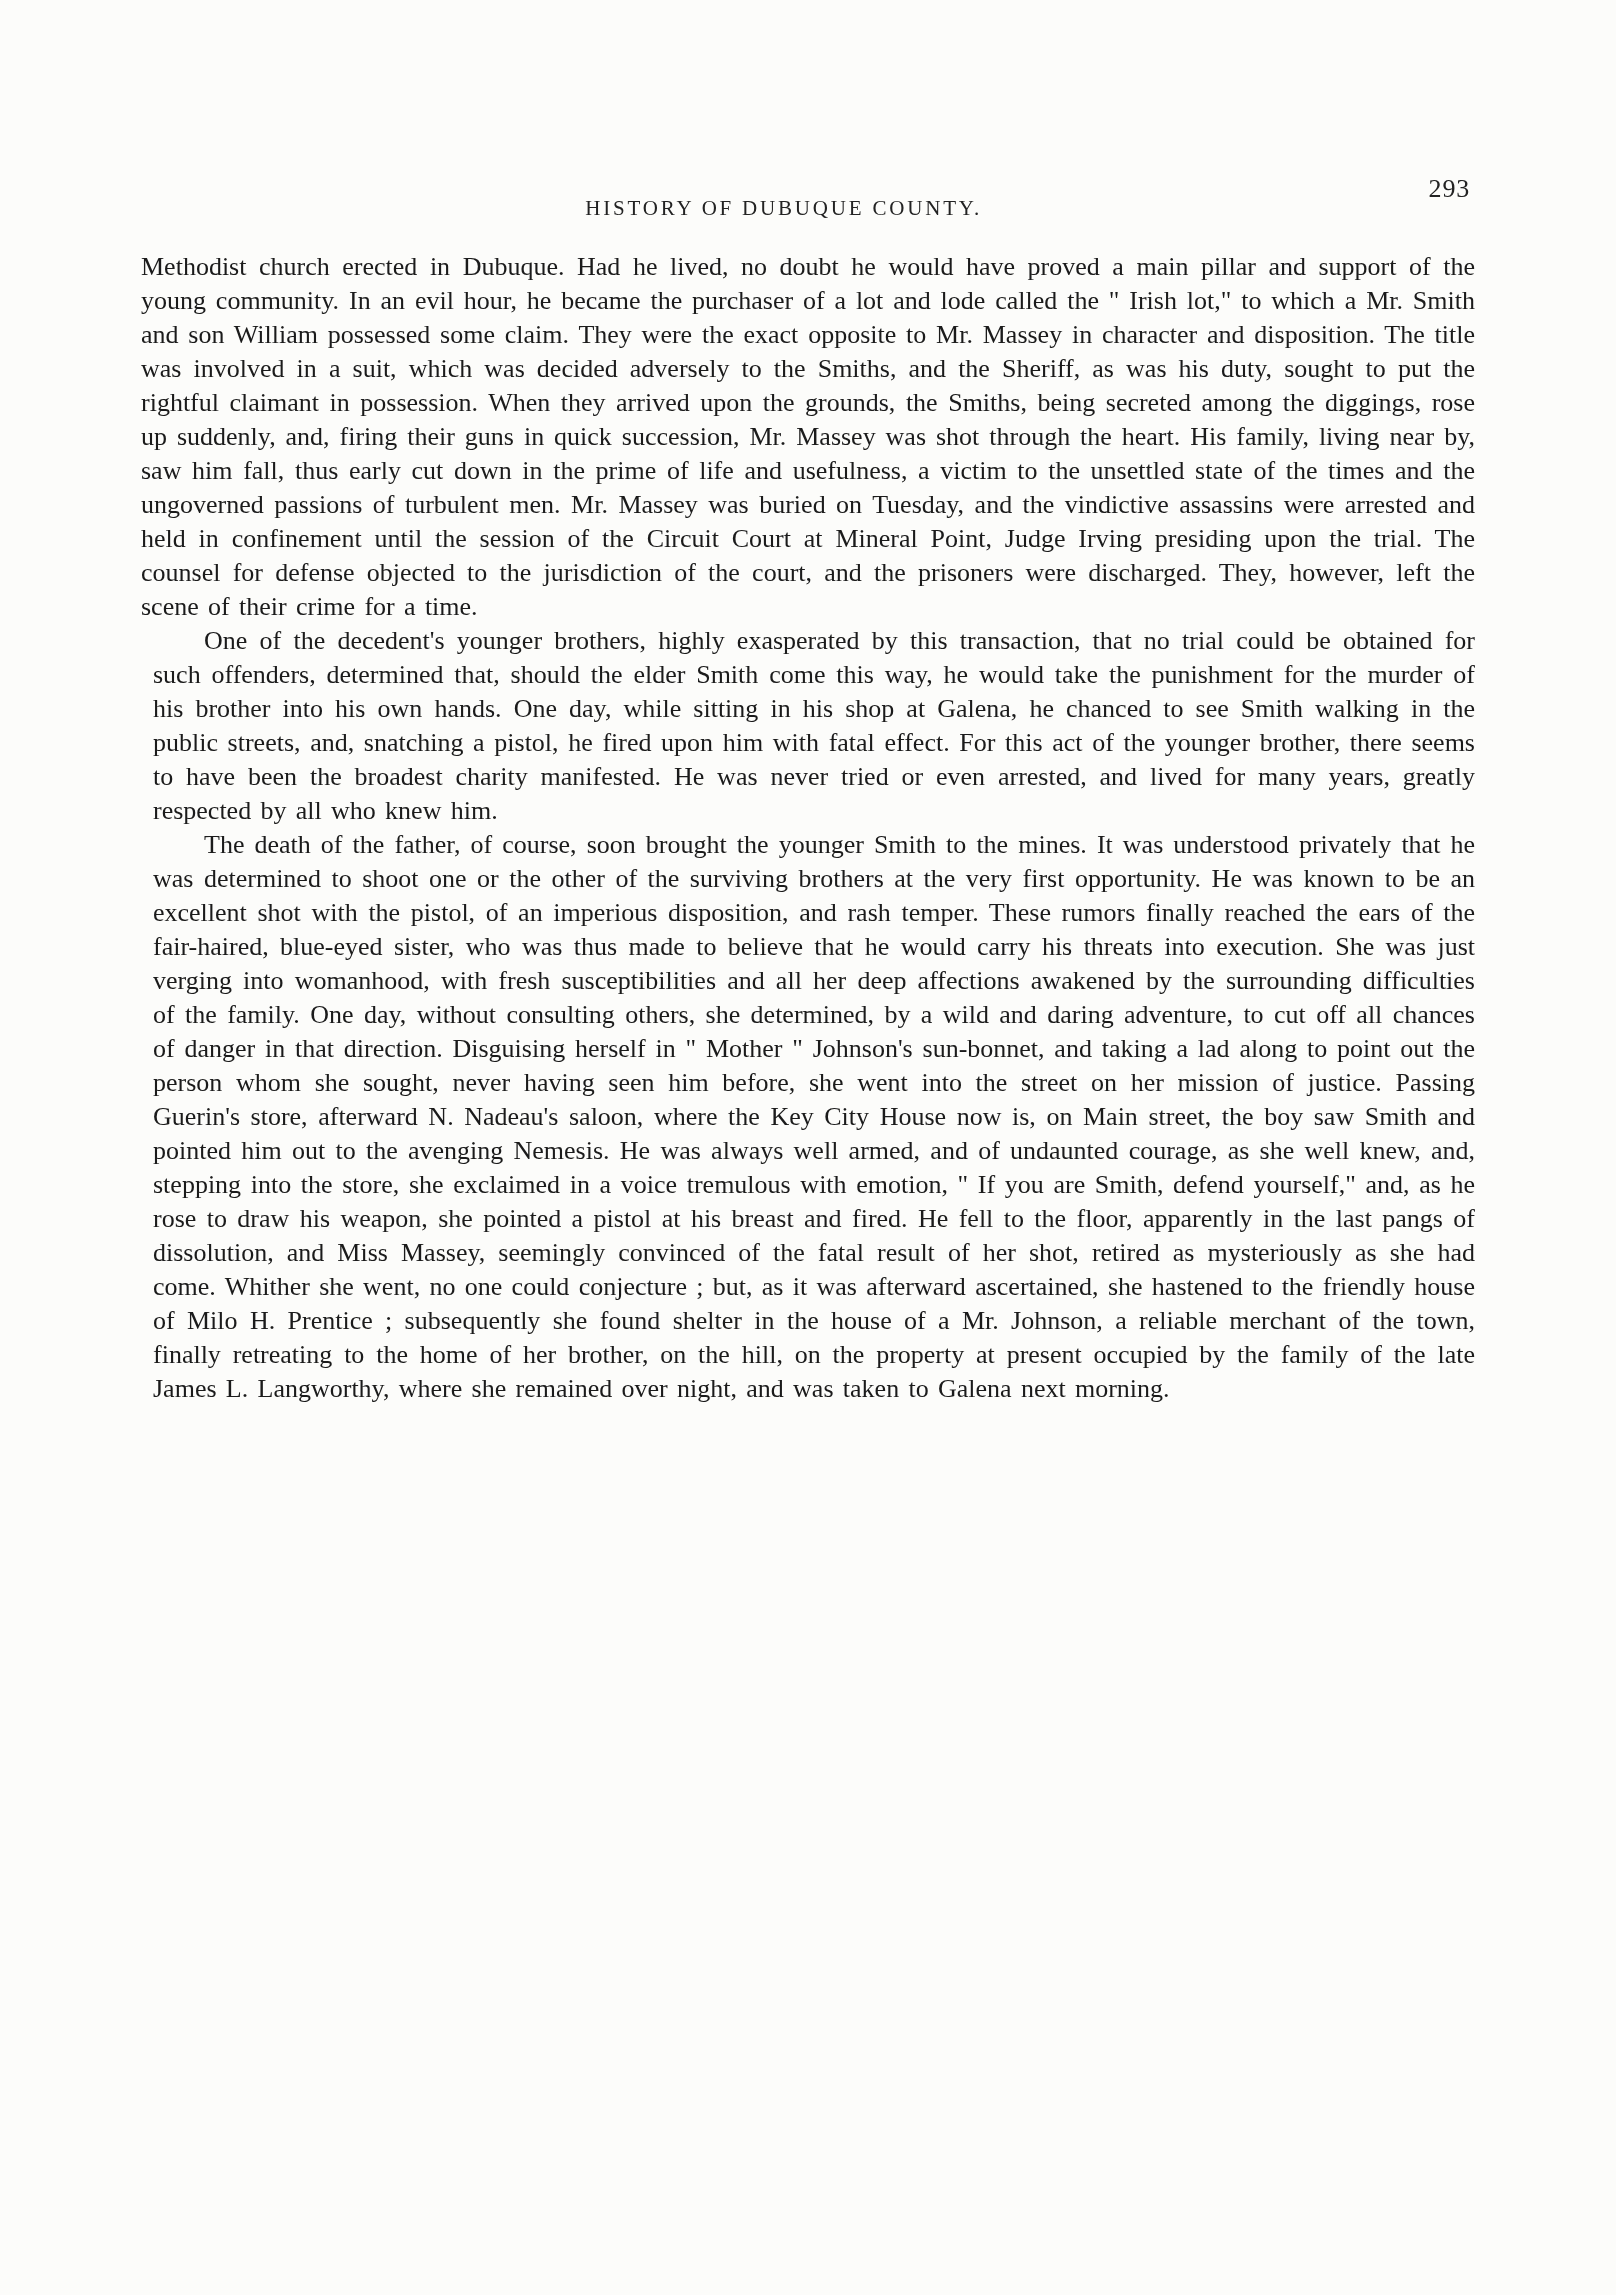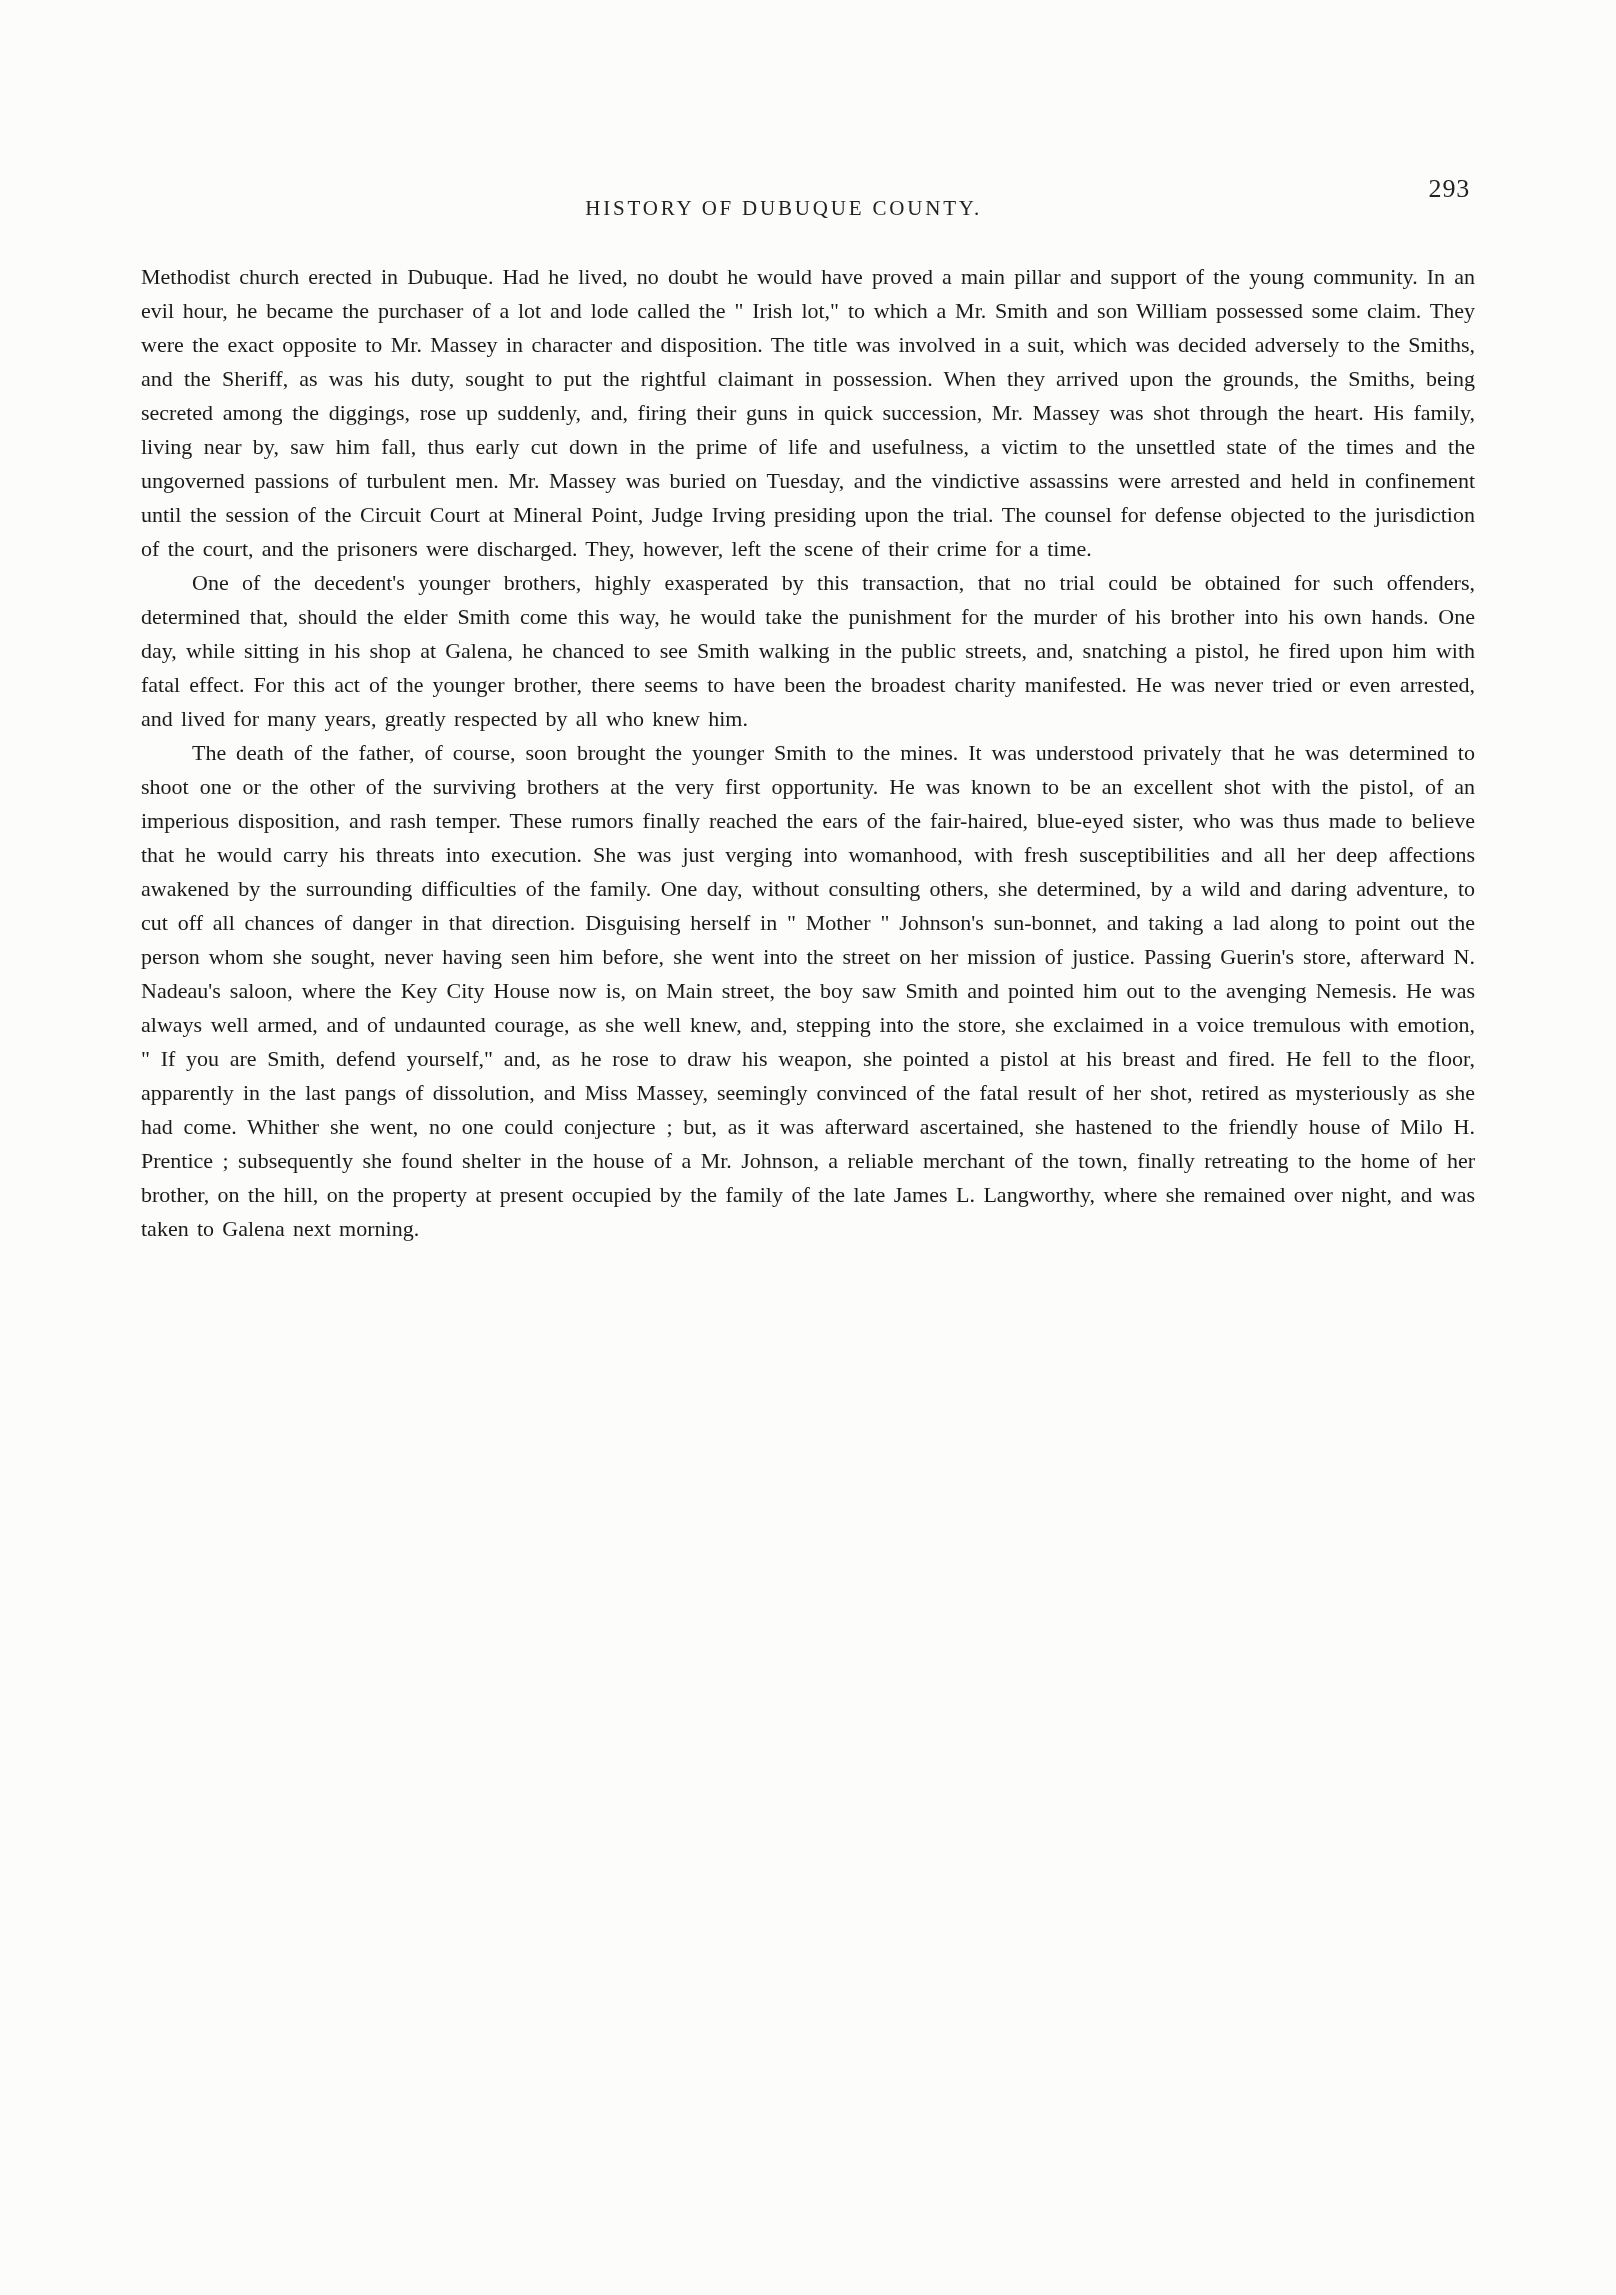--- a/index.html
+++ b/index.html
@@ -39,35 +39,36 @@
   }
   .page-number {
     position: absolute;
     right: 2.8px;
     top: 0;
     font-size: 26px;
     letter-spacing: 0.9px;
   }
   .body-text {
     position: absolute;
-    top: 260px;
+    top: 250px;
     left: 141px;
     width: 1334px;
     font-family: "Liberation Serif", serif;
-    font-size: 22px;
+    font-size: 26px;
     line-height: 34px;
     color: #1b1b1b;
     text-align: justify;
   }
   .para {
     margin: 0;
     word-spacing: 2.8px;
   }
   .para.indented {
     text-indent: 51px;
+    margin-left: 12px;
   }
 </style>
 </head>
 <body>
 
 <div class="sheet">
 
   <div class="header">
     <span class="running-title">HISTORY OF DUBUQUE COUNTY.</span>
     <span class="page-number">293</span>

